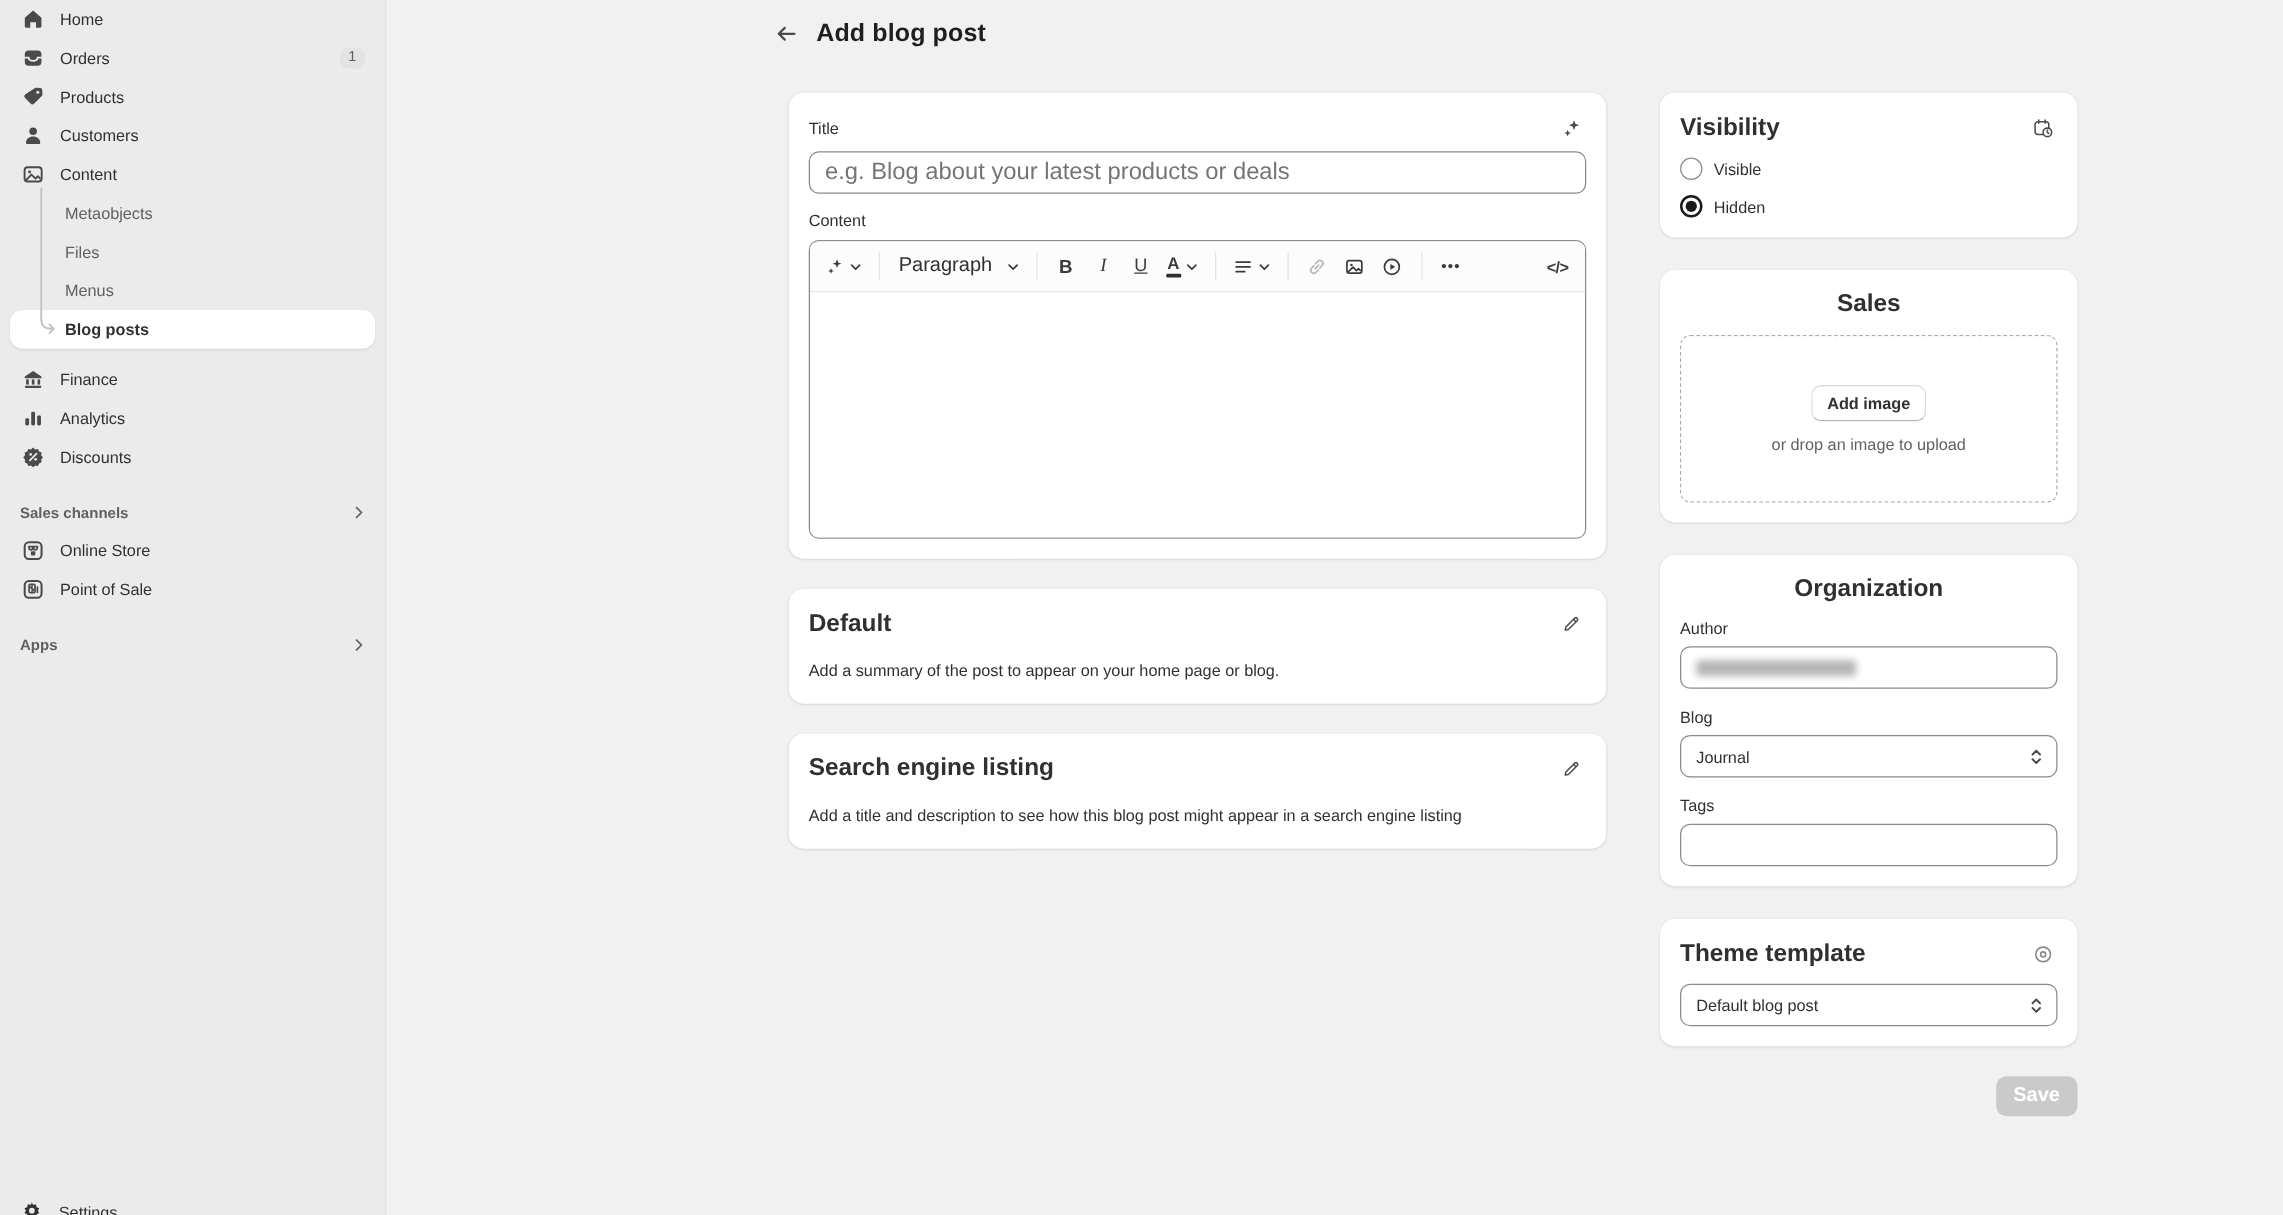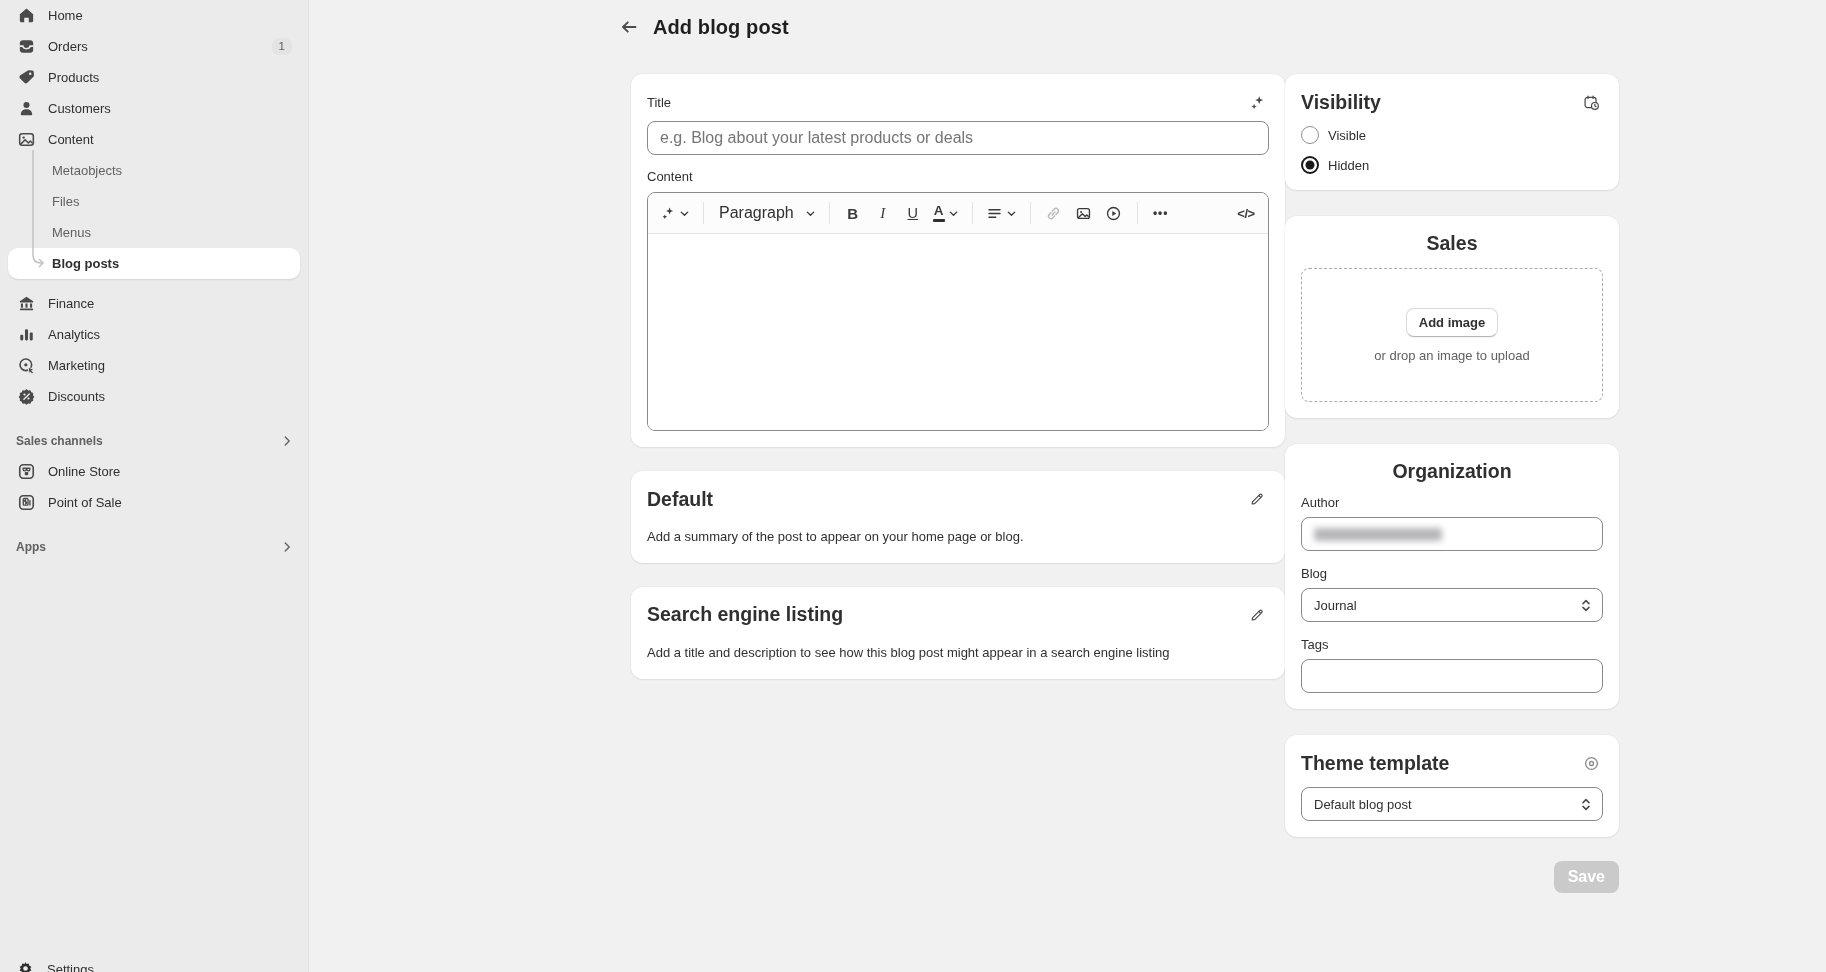--- a/index.html
+++ b/index.html
@@ -57,38 +57,38 @@
   .page-header {
     display:flex; align-items:center; gap:10px;
     margin:13px 0 0 306px;
   }
   .back-btn {
     width:28px; height:28px; border:none; background:transparent;
     display:flex; align-items:center; justify-content:center;
     color:#4a4a4a; cursor:pointer; border-radius:8px;
   }
   .page-title { font-size:20px; font-weight:700; color:#1f1f1f; letter-spacing:.1px; }
-  .columns { display:flex; margin:33px 0 0 322px; align-items:flex-start; }
+  .columns { display:flex; gap:43px; margin:33px 0 0 322px; align-items:flex-start; }
   .col-main { width:654px; display:flex; flex-direction:column; gap:24px; }
   .col-side { width:334px; display:flex; flex-direction:column; gap:26px; }
   .card {
     background:#ffffff; border-radius:12px; padding:16px;
     box-shadow:0 1px 2px rgba(0,0,0,0.07), 0 0 0 1px rgba(0,0,0,0.025);
   }
   .card-head { display:flex; align-items:center; justify-content:space-between; }
   .card-title { font-weight:700;text-align:center; }
   .field-label { display:block; margin-bottom:7px; color:#303030; }
   .icon-btn {
     background:transparent; border:none; cursor:pointer; color:#4a4a4a;
     width:24px; height:24px; display:flex; align-items:center; justify-content:center;
     border-radius:6px; flex-shrink:0;
   }
   .text-input {
     width:100%; height:34px; border:1px solid #8a8a8a; border-radius:8px;
-    padding:0 12px; font-size:16px; font-family:inherit; color:#303030;
+    padding:0 12px; font-size:19px; font-family:inherit; color:#303030;
     background:#fff; outline:none;
   }
   .text-input::placeholder { color:#757575; }
   
   .editor { border:1px solid #8a8a8a; border-radius:8px; overflow:hidden; margin-top:8px; }
   .toolbar {
     display:flex; align-items:center; height:41px; padding:0 8px;
     background:#fcfcfc; border-bottom:1px solid #e3e3e3; gap:2px;
   }
   .tb-btn {
@@ -239,30 +239,20 @@
       <span class="ic">
         <svg width="19" height="19" viewBox="0 0 20 20" fill="currentColor">
             <rect x="3.4" y="10.2" width="3.2" height="6" rx="1.2"></rect>
             <rect x="8.4" y="4.6" width="3.2" height="11.6" rx="1.2"></rect>
             <rect x="13.4" y="7.8" width="3.2" height="8.4" rx="1.2"></rect>
           </svg>
       </span>
       <span>Analytics</span>
     </div>
 
-    <div class="nav-row">
-      <span class="ic">
-        <svg width="19" height="19" viewBox="0 0 20 20">
-            <circle cx="9.3" cy="9.3" r="6.1" fill="none" stroke="currentColor" stroke-width="1.7"></circle>
-            <circle cx="9.3" cy="9.3" r="1.7" fill="currentColor"></circle>
-            <path d="M11.8 11.8 L18 14.1 l-2.6 1.2 1.9 1.9 -1.5 1.5 -1.9-1.9 -1.2 2.6 Z" fill="currentColor" stroke="#ebebeb" stroke-width="1"></path>
-          </svg>
-      </span>
-      <span>Marketing</span>
-    </div>
 
     <div class="nav-row">
       <span class="ic">
         <svg width="19" height="19" viewBox="0 0 20 20">
             <path d="M10 2.2 l1.8 1.5 2.3-.3 .9 2.1 2.1.9 -.3 2.3 1.5 1.8 -1.5 1.8 .3 2.3 -2.1.9 -.9 2.1 -2.3-.3 -1.8 1.5 -1.8-1.5 -2.3.3 -.9-2.1 -2.1-.9 .3-2.3 -1.5-1.8 1.5-1.8 -.3-2.3 2.1-.9 .9-2.1 2.3.3 Z" fill="currentColor"></path>
             <circle cx="7.9" cy="7.9" r="1.15" fill="#ebebeb"></circle>
             <circle cx="12.1" cy="12.1" r="1.15" fill="#ebebeb"></circle>
             <path d="M7.3 12.9 L12.9 7.3" stroke="#ebebeb" stroke-width="1.5" stroke-linecap="round"></path>
           </svg>
       </span>

